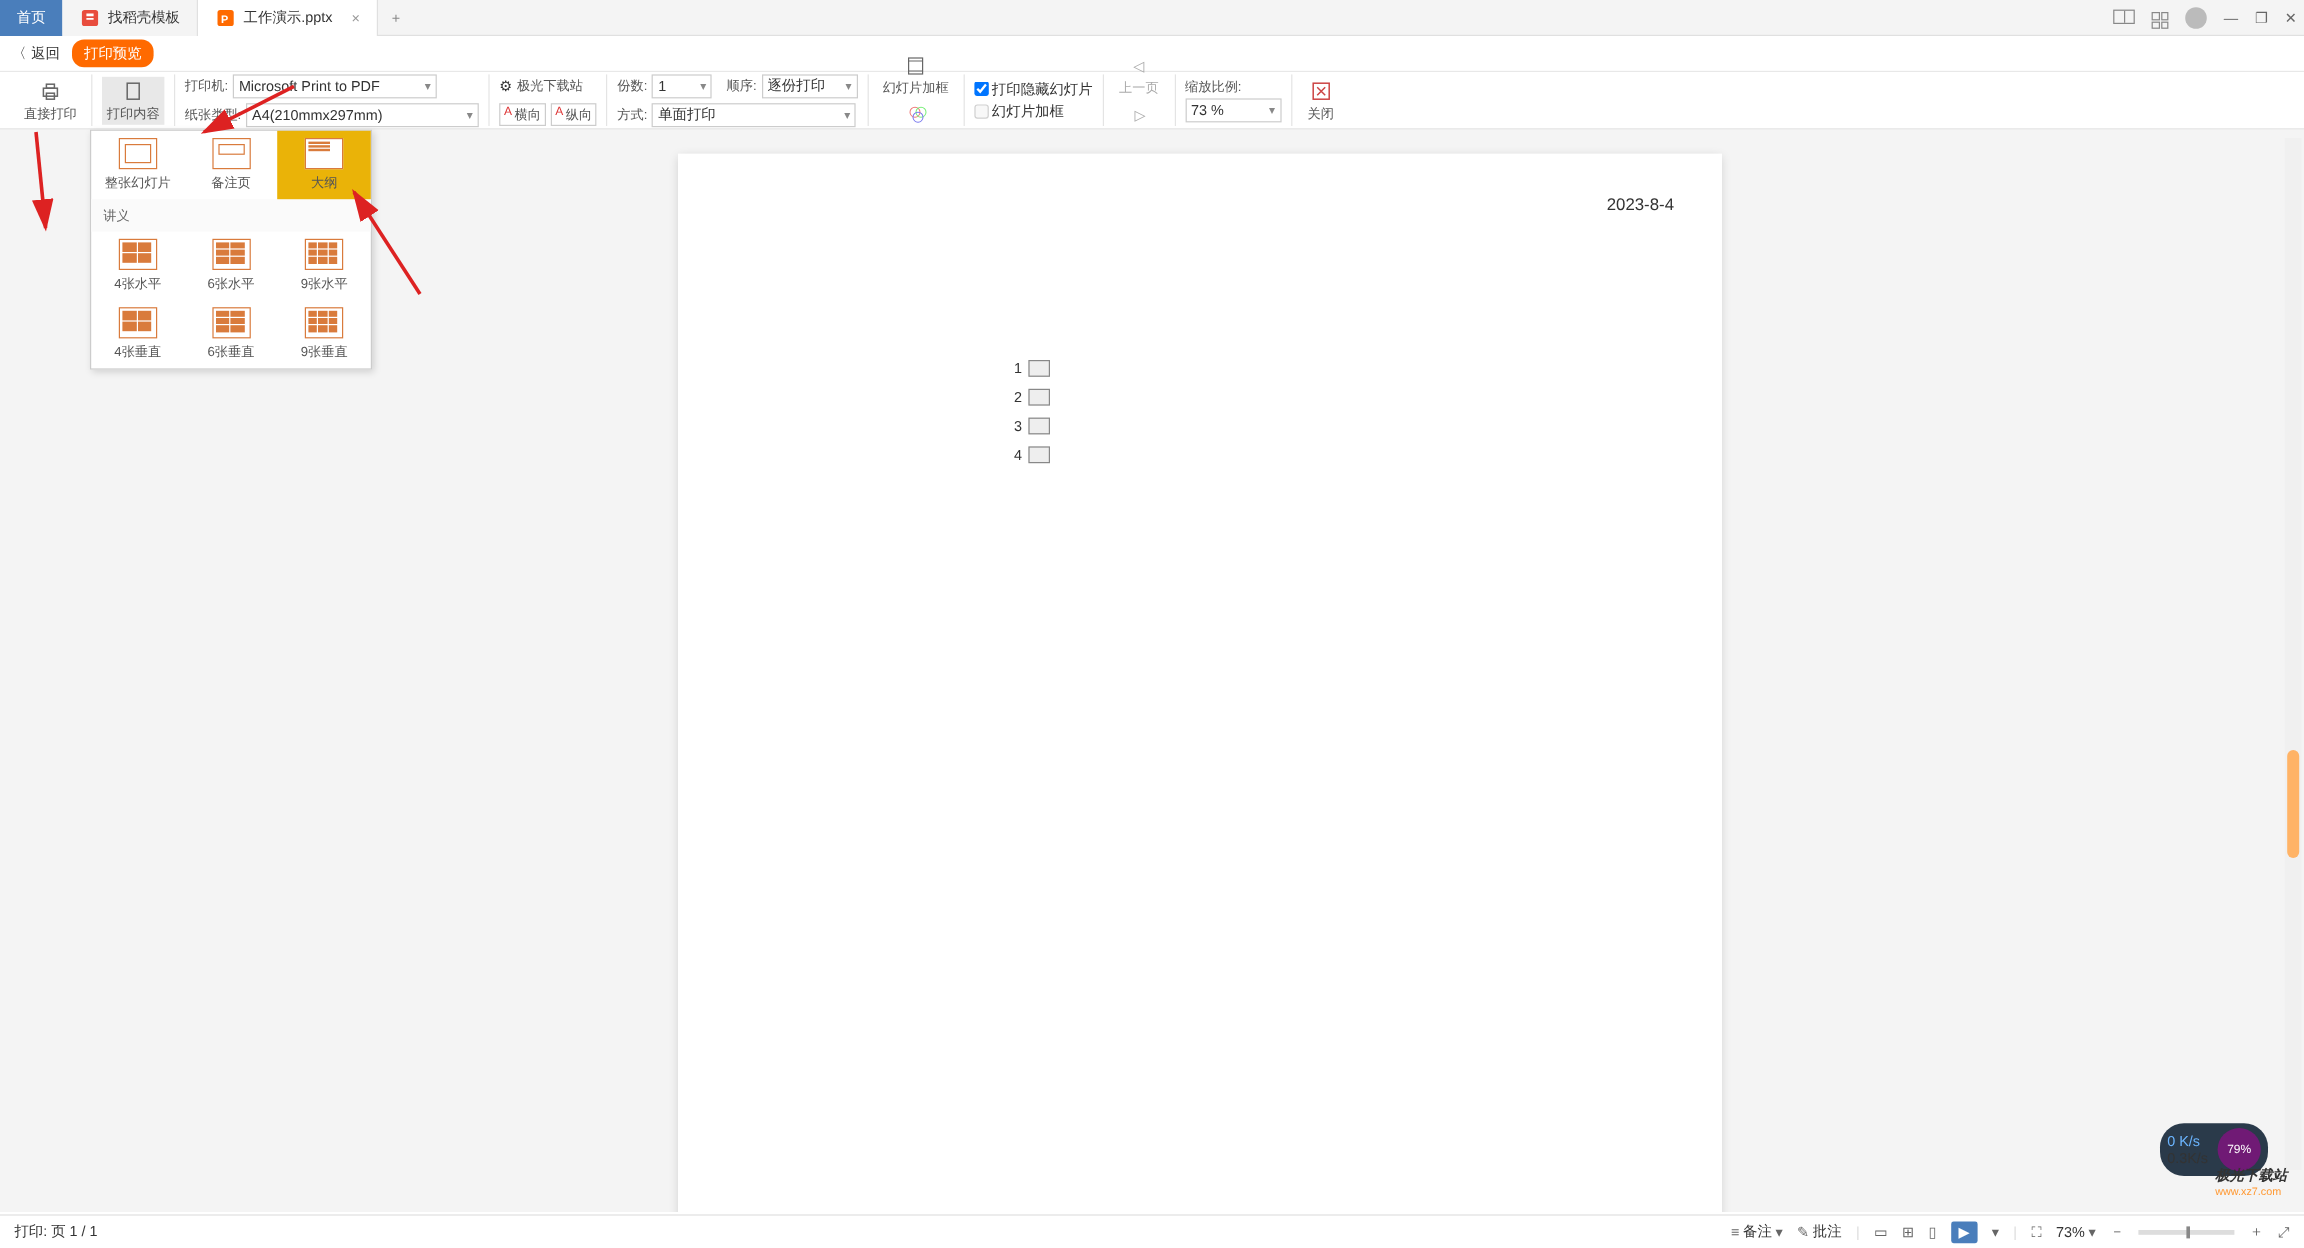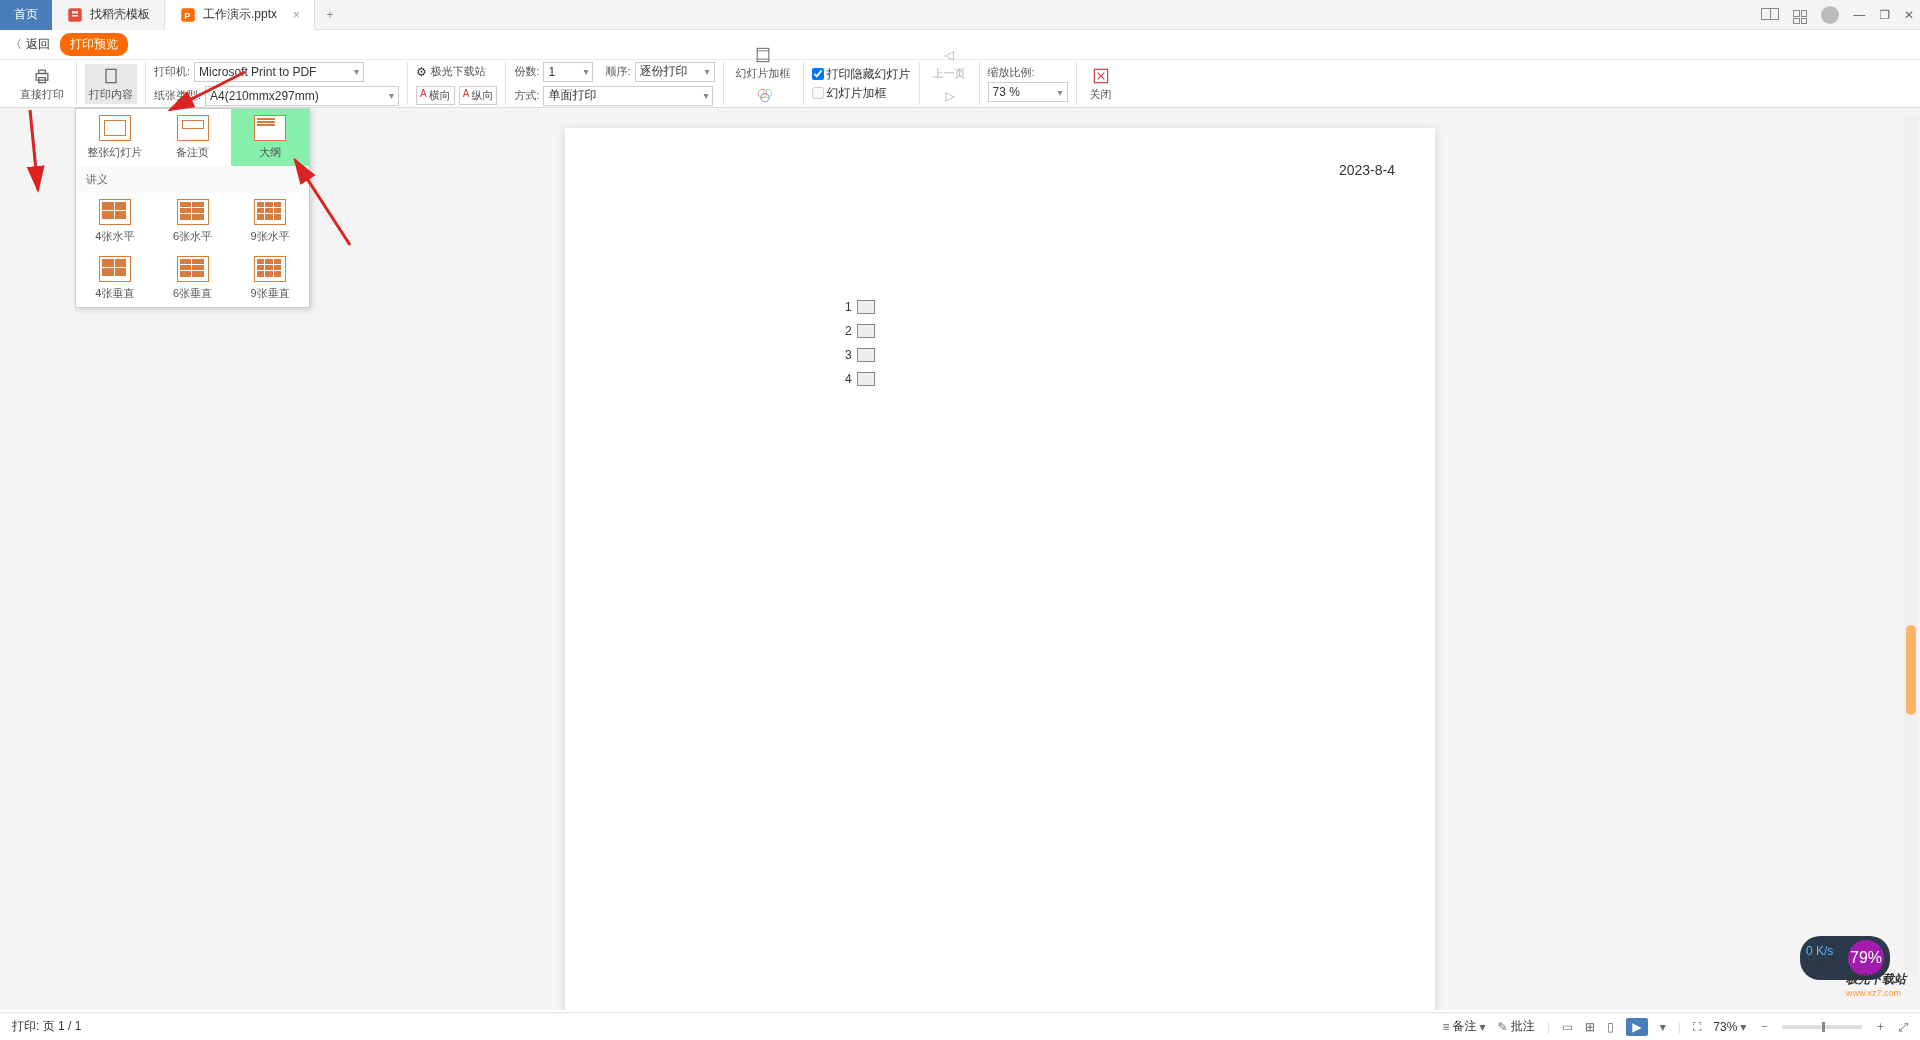--- a/index.html
+++ b/index.html
@@ -30,21 +30,21 @@
 .rrow{display:flex;align-items:center;gap:4px;height:22px}
 .rcol{display:flex;flex-direction:column;gap:2px;justify-content:flex-end}
 .sel{border:1px solid #ccc;background:#fff;height:20px;display:flex;align-items:center;padding:0 4px;gap:4px}
 .sel .dd{color:#888;font-size:10px}
 .lbl{font-size:11px;color:#555}
 .chk{display:flex;align-items:center;gap:3px;font-size:11px;color:#555}
 .chk input{width:12px;height:12px}
 .dropdown{position:absolute;left:75px;top:108px;width:235px;background:#fff;border:1px solid #ccc;box-shadow:2px 2px 6px rgba(0,0,0,0.15);z-index:10}
 .dropdown .drow{display:flex}
 .dropdown .ditem{flex:1;display:flex;flex-direction:column;align-items:center;padding:6px 4px;cursor:pointer}
-.dropdown .ditem.sel2{background:#86efac}
+.dropdown .ditem.sel2{background:#eab308}
 .dropdown .dicon{width:32px;height:26px;border:1.5px solid #d97b3c;background:#fff;margin-bottom:4px;display:flex;flex-wrap:wrap;padding:2px;gap:1px;align-content:flex-start}
 .dropdown .dicon.single{padding:4px}
 .dropdown .dicon i{background:#d97b3c;flex:0 0 auto}
 .dropdown .dlabel{font-size:11px;color:#555}
 .dropdown .dhdr{padding:6px 10px;font-size:11px;color:#666;background:#fafafa}
 .canvas{position:absolute;left:0;top:108px;right:0;bottom:30px;background:#f4f4f4;overflow:hidden}
 .page{position:absolute;left:565px;top:20px;width:870px;height:1100px;background:#fff;box-shadow:0 2px 8px rgba(0,0,0,0.15)}
 .page .date{position:absolute;right:40px;top:34px;font-size:14px;color:#333}
 .page .outline{position:absolute;left:280px;top:172px;display:flex;flex-direction:column;gap:10px}
 .page .oi{display:flex;align-items:center;gap:5px}
@@ -54,21 +54,21 @@
 .vscroll .thumb{position:absolute;top:510px;width:10px;left:2px;height:90px;background:#ffb366;border-radius:5px}
 .statusbar{position:absolute;left:0;bottom:0;right:0;height:28px;background:#fff;border-top:1px solid #e0e0e0;display:flex;align-items:center;padding:0 12px;justify-content:space-between}
 .statusbar .right{display:flex;align-items:center;gap:12px}
 .sbtn{display:flex;align-items:center;gap:3px;color:#666;cursor:pointer}
 .playbtn{width:22px;height:18px;background:#4a7ebb;display:flex;align-items:center;justify-content:center;color:#fff;border-radius:2px}
 .arrow{position:absolute;pointer-events:none;z-index:20}
 .arrow svg{overflow:visible}
 .speedwidget{position:absolute;right:30px;bottom:60px;display:flex;align-items:center;background:#2a3a4a;border-radius:20px;padding:4px 6px;gap:8px}
 .speedwidget .txt{display:flex;flex-direction:column;font-size:9px;color:#7fc97f}
 .speedwidget .txt .up{color:#6bb5ff}
-.speedwidget .circ{width:36px;height:36px;border-radius:50%;background:#a21caf;display:flex;align-items:center;justify-content:center;color:#fff;font-size:16px}
+.speedwidget .circ{width:36px;height:36px;border-radius:50%;background:#701a75;display:flex;align-items:center;justify-content:center;color:#fff;font-size:10px}
 .logo{position:absolute;right:14px;bottom:42px;font-size:14px;color:#3399cc;font-style:italic;font-weight:bold}
 .logo .sub{font-size:9px;color:#ff9933;display:block;font-style:normal;font-weight:normal}
 svg.ic{width:18px;height:18px}
 </style>
 </head>
 <body>
 
 <div class="tabbar">
   <div class="tab home">
       <span>首页</span>

